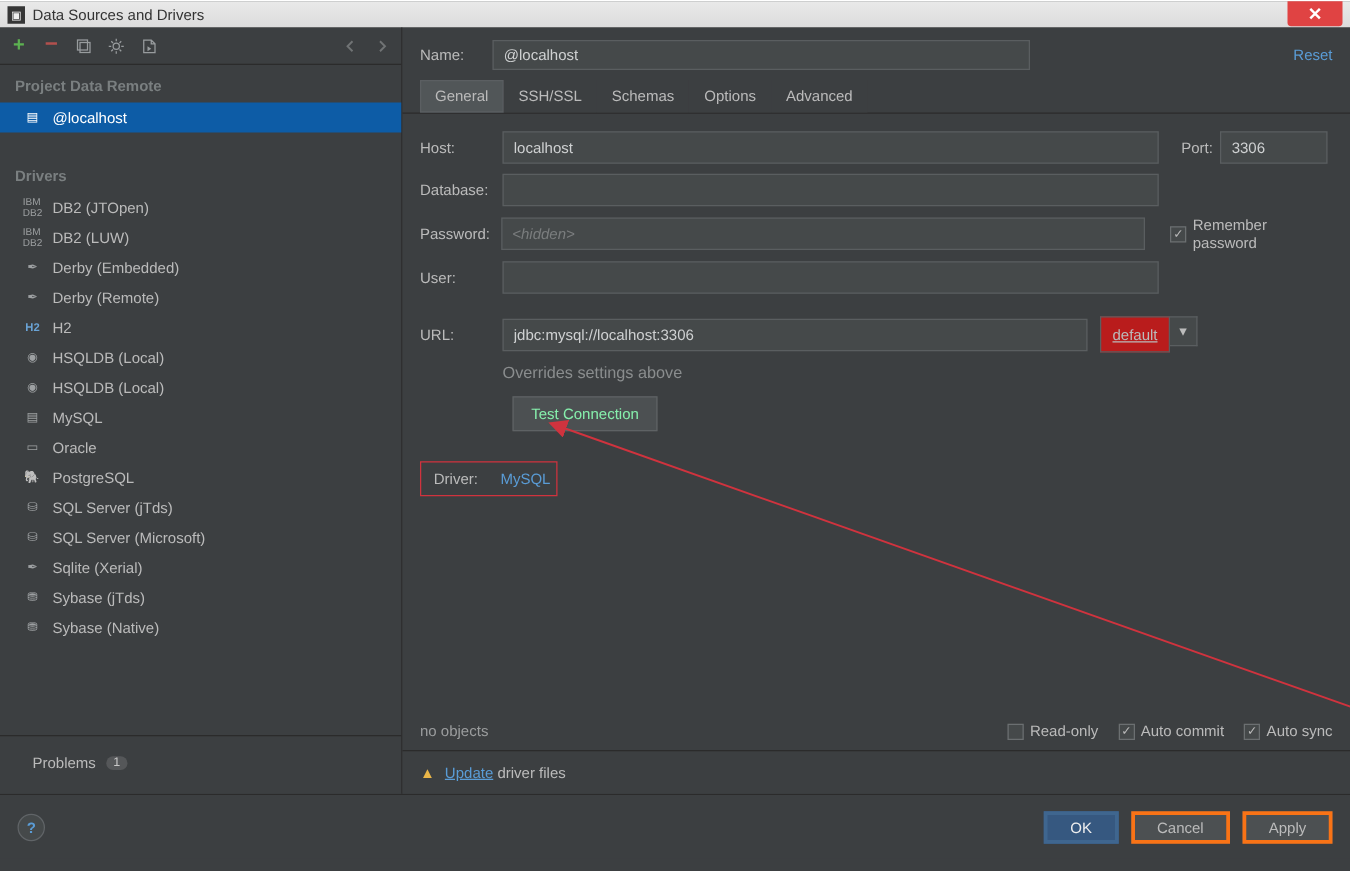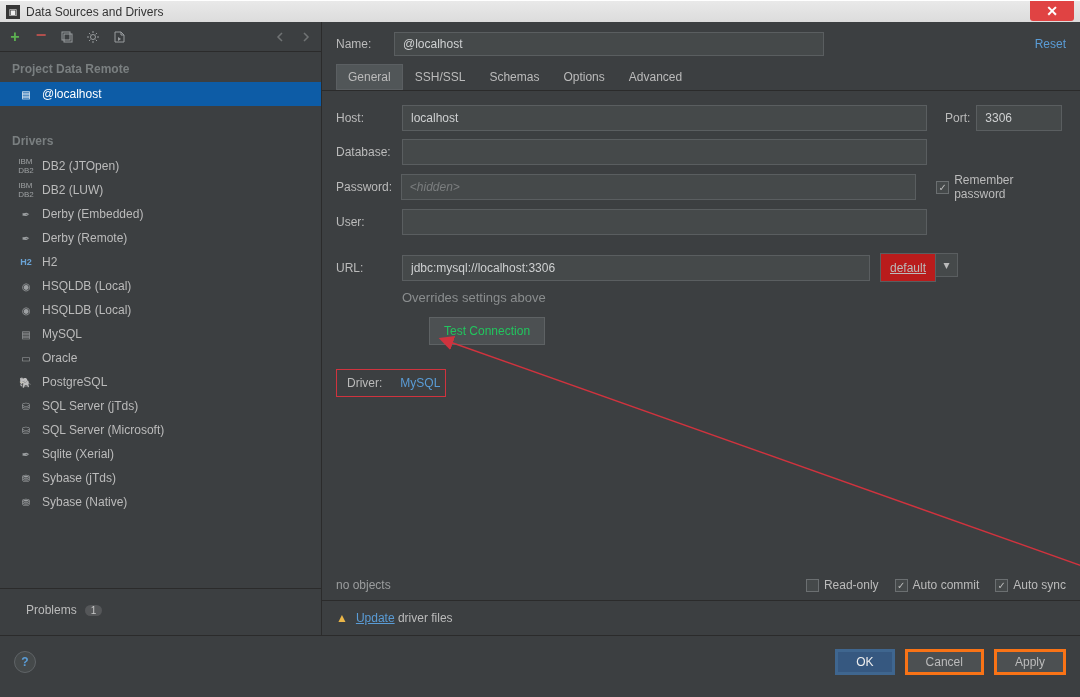--- a/index.html
+++ b/index.html
@@ -50,21 +50,21 @@
 .checkbox { width: 13px; height: 13px; background: #45494a; border: 1px solid #6b6f71; display: flex; align-items: center; justify-content: center; }
 .checkbox.checked::after { content: "✓"; color: #bbbbbb; font-size: 10px; }
 
 .url-row { margin-top: 18px; display: flex; align-items: center; }
 .url-input { width: 468px; }
 .url-combo { margin-left: 10px; display: flex; }
 .url-default { height: 29px; width: 56px; background: #b91c1c; border: 1px solid #5a5e60; display: flex; align-items: center; justify-content: center; color: #bbbbbb; text-decoration: underline; }
 .url-chevron { height: 24px; width: 22px; background: #45494a; border: 1px solid #5a5e60; border-left: none; display: flex; align-items: center; justify-content: center; color: #bbbbbb; }
 .overrides { font-size: 13px; color: #8a8d8e; margin-left: 66px; margin-top: 2px; }
 
-.test-btn { margin-left: 93px; margin-top: 12px; height: 28px; padding: 0 14px; background: #4c5052; border: 1px solid #5e6264; color: #22c55e; cursor: pointer; }
+.test-btn { margin-left: 74px; margin-top: 12px; height: 28px; padding: 0 14px; background: #4c5052; border: 1px solid #5e6264; color: #86efac; cursor: pointer; }
 
 .driver-row { margin-top: 24px; display: flex; align-items: center; gap: 18px; border: 1px solid #d0333e; padding: 6px 10px; width: 110px; position: relative; }
 .driver-label { color: #bbbbbb; }
 .driver-link { color: #5a9cd6; cursor: pointer; }
 
 .bottom-area { margin-top: auto; }
 .no-objects-row { display: flex; align-items: center; padding: 8px 14px; color: #9b9d9e; border-bottom: 1px solid #2b2b2b; }
 .checks-group { margin-left: auto; display: flex; gap: 16px; align-items: center; }
 .check-item { display: flex; align-items: center; gap: 5px; color: #bbbbbb; }
 

